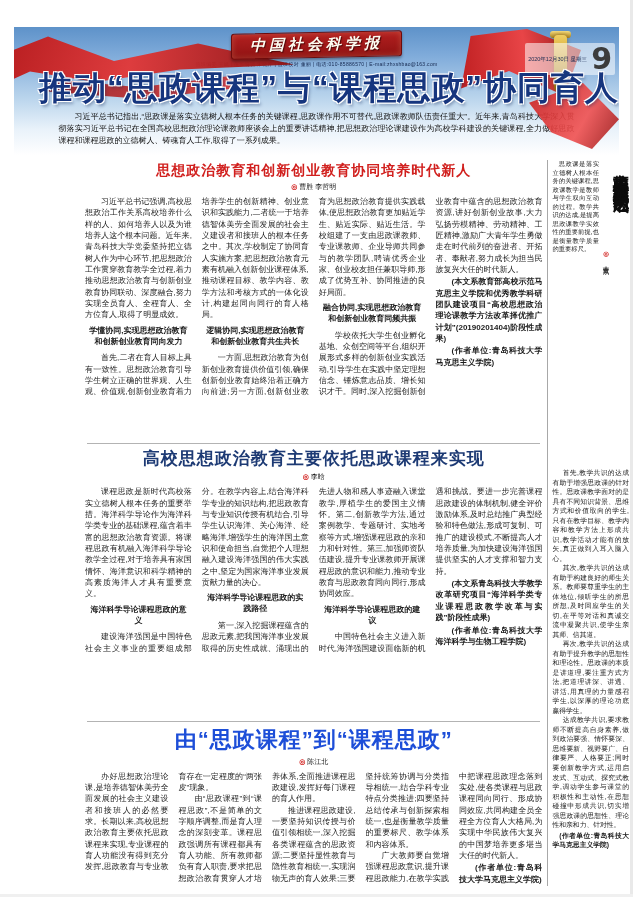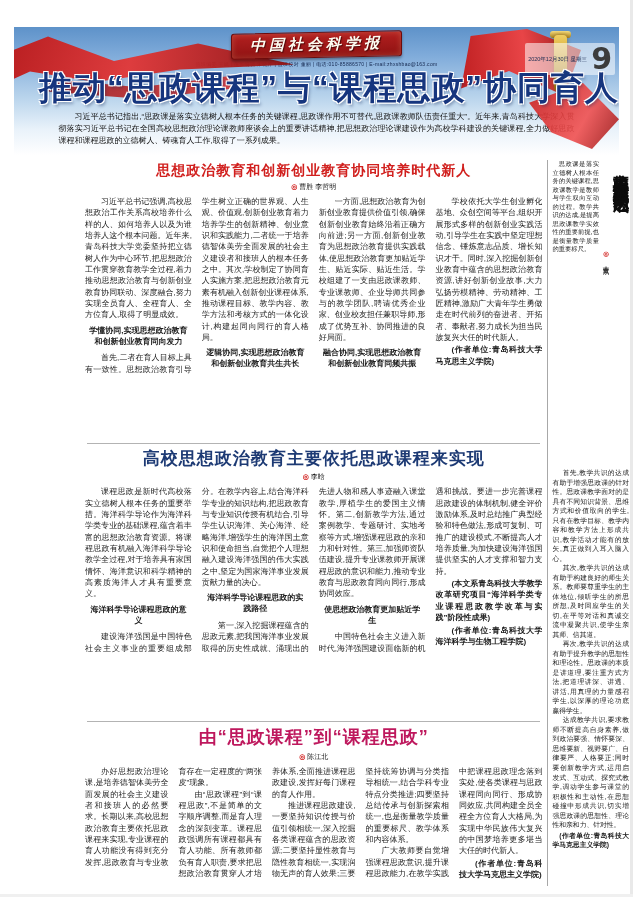--- a/index.html
+++ b/index.html
@@ -47,21 +47,21 @@
 
   
   .content{display:flex;margin:5px 0 0 85px;width:544px;align-items:stretch;}
   .main-col{width:460px;}
   .right-article{width:77px;margin-left:5px;border-left:1px solid #a8a8a8;padding-left:4px;
           display:flex;flex-direction:column;height:726px;overflow:hidden;}
 
   .a-title{margin:2px 0 0;text-align:center;font-weight:900;letter-spacing:1px;line-height:1.2;}
   .a1-title{font-size:14px;color:#d1201e;}
   .a2-title{font-size:17px;color:#1d3a74;}
-  .a3-title{font-size:18px;color:#be185d;}
+  .a3-title{font-size:22px;color:#1d4ed8;}
   .byline{text-align:center;font-size:7px;margin:3px 0 4px;color:#111;}
   .byline-mark{color:#d1201e;font-weight:bold;margin-right:2px;}
   .cols{column-gap:10px;text-align:justify;overflow:hidden;font-size:8px;line-height:1.42;
         word-break:break-all;color:#1d1d1d;}
   .cols4{column-count:4;}
   .cols5{column-count:5;}
   .a1-cols{height:242px;}
   .a2-cols{height:230px;}
   .a3-cols{height:122px;}
   .fl-p{margin:0;text-indent:2em;}
@@ -123,38 +123,39 @@
           <span class="byline-mark">◎</span><span>曹胜  李哲明</span>
         </div>
         <div class="cols cols4 a1-cols">
             <p class="fl-p">习近平总书记强调,高校思想政治工作关系高校培养什么样的人、如何培养人以及为谁培养人这个根本问题。近年来,青岛科技大学党委坚持把立德树人作为中心环节,把思想政治工作贯穿教育教学全过程,着力推动思想政治教育与创新创业教育协同联动、深度融合,努力实现全员育人、全程育人、全方位育人,取得了明显成效。</p>
             <p class="fl-h">学懂协同,实现思想政治教育和创新创业教育同向发力</p>
             <p class="fl-p">首先,二者在育人目标上具有一致性。思想政治教育引导学生树立正确的世界观、人生观、价值观,创新创业教育着力培养学生的创新精神、创业意识和实践能力,二者统一于培养德智体美劳全面发展的社会主义建设者和接班人的根本任务之中。其次,学校制定了协同育人实施方案,把思想政治教育元素有机融入创新创业课程体系,推动课程目标、教学内容、教学方法和考核方式的一体化设计,构建起同向同行的育人格局。</p>
             <p class="fl-h">逻辑协同,实现思想政治教育和创新创业教育共生共长</p>
             <p class="fl-p">一方面,思想政治教育为创新创业教育提供价值引领,确保创新创业教育始终沿着正确方向前进;另一方面,创新创业教育为思想政治教育提供实践载体,使思想政治教育更加贴近学生、贴近实际、贴近生活。学校组建了一支由思政课教师、专业课教师、企业导师共同参与的教学团队,聘请优秀企业家、创业校友担任兼职导师,形成了优势互补、协同推进的良好局面。</p>
             <p class="fl-h">融合协同,实现思想政治教育和创新创业教育同频共振</p>
             <p class="fl-p">学校依托大学生创业孵化基地、众创空间等平台,组织开展形式多样的创新创业实践活动,引导学生在实践中坚定理想信念、锤炼意志品质、增长知识才干。同时,深入挖掘创新创业教育中蕴含的思想政治教育资源,讲好创新创业故事,大力弘扬劳模精神、劳动精神、工匠精神,激励广大青年学生勇做走在时代前列的奋进者、开拓者、奉献者,努力成长为担当民族复兴大任的时代新人。</p>
+            <p class="fl-note">(本文系教育部高校示范马克思主义学院和优秀教学科研团队建设项目“高校思想政治理论课教学方法改革择优推广计划”(20190201404)阶段性成果)</p>
             <p class="fl-note">(作者单位:青岛科技大学马克思主义学院)</p>
           </div>
       </div>
 
       <hr class="divider">
 
       <div>
         <h2 class="a-title a2-title">高校思想政治教育主要依托思政课程来实现</h2>
         <div class="byline">
           <span class="byline-mark">◎</span><span>李晗</span>
         </div>
         <div class="cols cols4 a2-cols">
             <p class="fl-p">课程思政是新时代高校落实立德树人根本任务的重要举措。海洋科学导论作为海洋科学类专业的基础课程,蕴含着丰富的思想政治教育资源。将课程思政有机融入海洋科学导论教学全过程,对于培养具有家国情怀、海洋意识和科学精神的高素质海洋人才具有重要意义。</p>
             <p class="fl-h">海洋科学导论课程思政的意义</p>
             <p class="fl-p">建设海洋强国是中国特色社会主义事业的重要组成部分。在教学内容上,结合海洋科学专业的知识结构,把思政教育与专业知识传授有机结合,引导学生认识海洋、关心海洋、经略海洋,增强学生的海洋国土意识和使命担当,自觉把个人理想融入建设海洋强国的伟大实践之中,坚定为国家海洋事业发展贡献力量的决心。</p>
             <p class="fl-h">海洋科学导论课程思政的实践路径</p>
             <p class="fl-p">第一,深入挖掘课程蕴含的思政元素,把我国海洋事业发展取得的历史性成就、涌现出的先进人物和感人事迹融入课堂教学,厚植学生的爱国主义情怀。第二,创新教学方法,通过案例教学、专题研讨、实地考察等方式,增强课程思政的亲和力和针对性。第三,加强师资队伍建设,提升专业课教师开展课程思政的意识和能力,推动专业教育与思政教育同向同行,形成协同效应。</p>
-            <p class="fl-h">使思想政治教育更加贴近学生</p>
+            <p class="fl-h">海洋科学导论课程思政的建议</p>
             <p class="fl-p">中国特色社会主义进入新时代,海洋强国建设面临新的机遇和挑战。要进一步完善课程思政建设的体制机制,健全评价激励体系,及时总结推广典型经验和特色做法,形成可复制、可推广的建设模式,不断提高人才培养质量,为加快建设海洋强国提供坚实的人才支撑和智力支持。</p>
             <p class="fl-note">(本文系青岛科技大学教学改革研究项目“海洋科学类专业课程思政教学改革与实践”阶段性成果)</p>
             <p class="fl-note">(作者单位:青岛科技大学海洋科学与生物工程学院)</p>
           </div>
       </div>
 
       <hr class="divider">
 
       <div>
         <h2 class="a-title a3-title">由“思政课程”到“课程思政”</h2>

